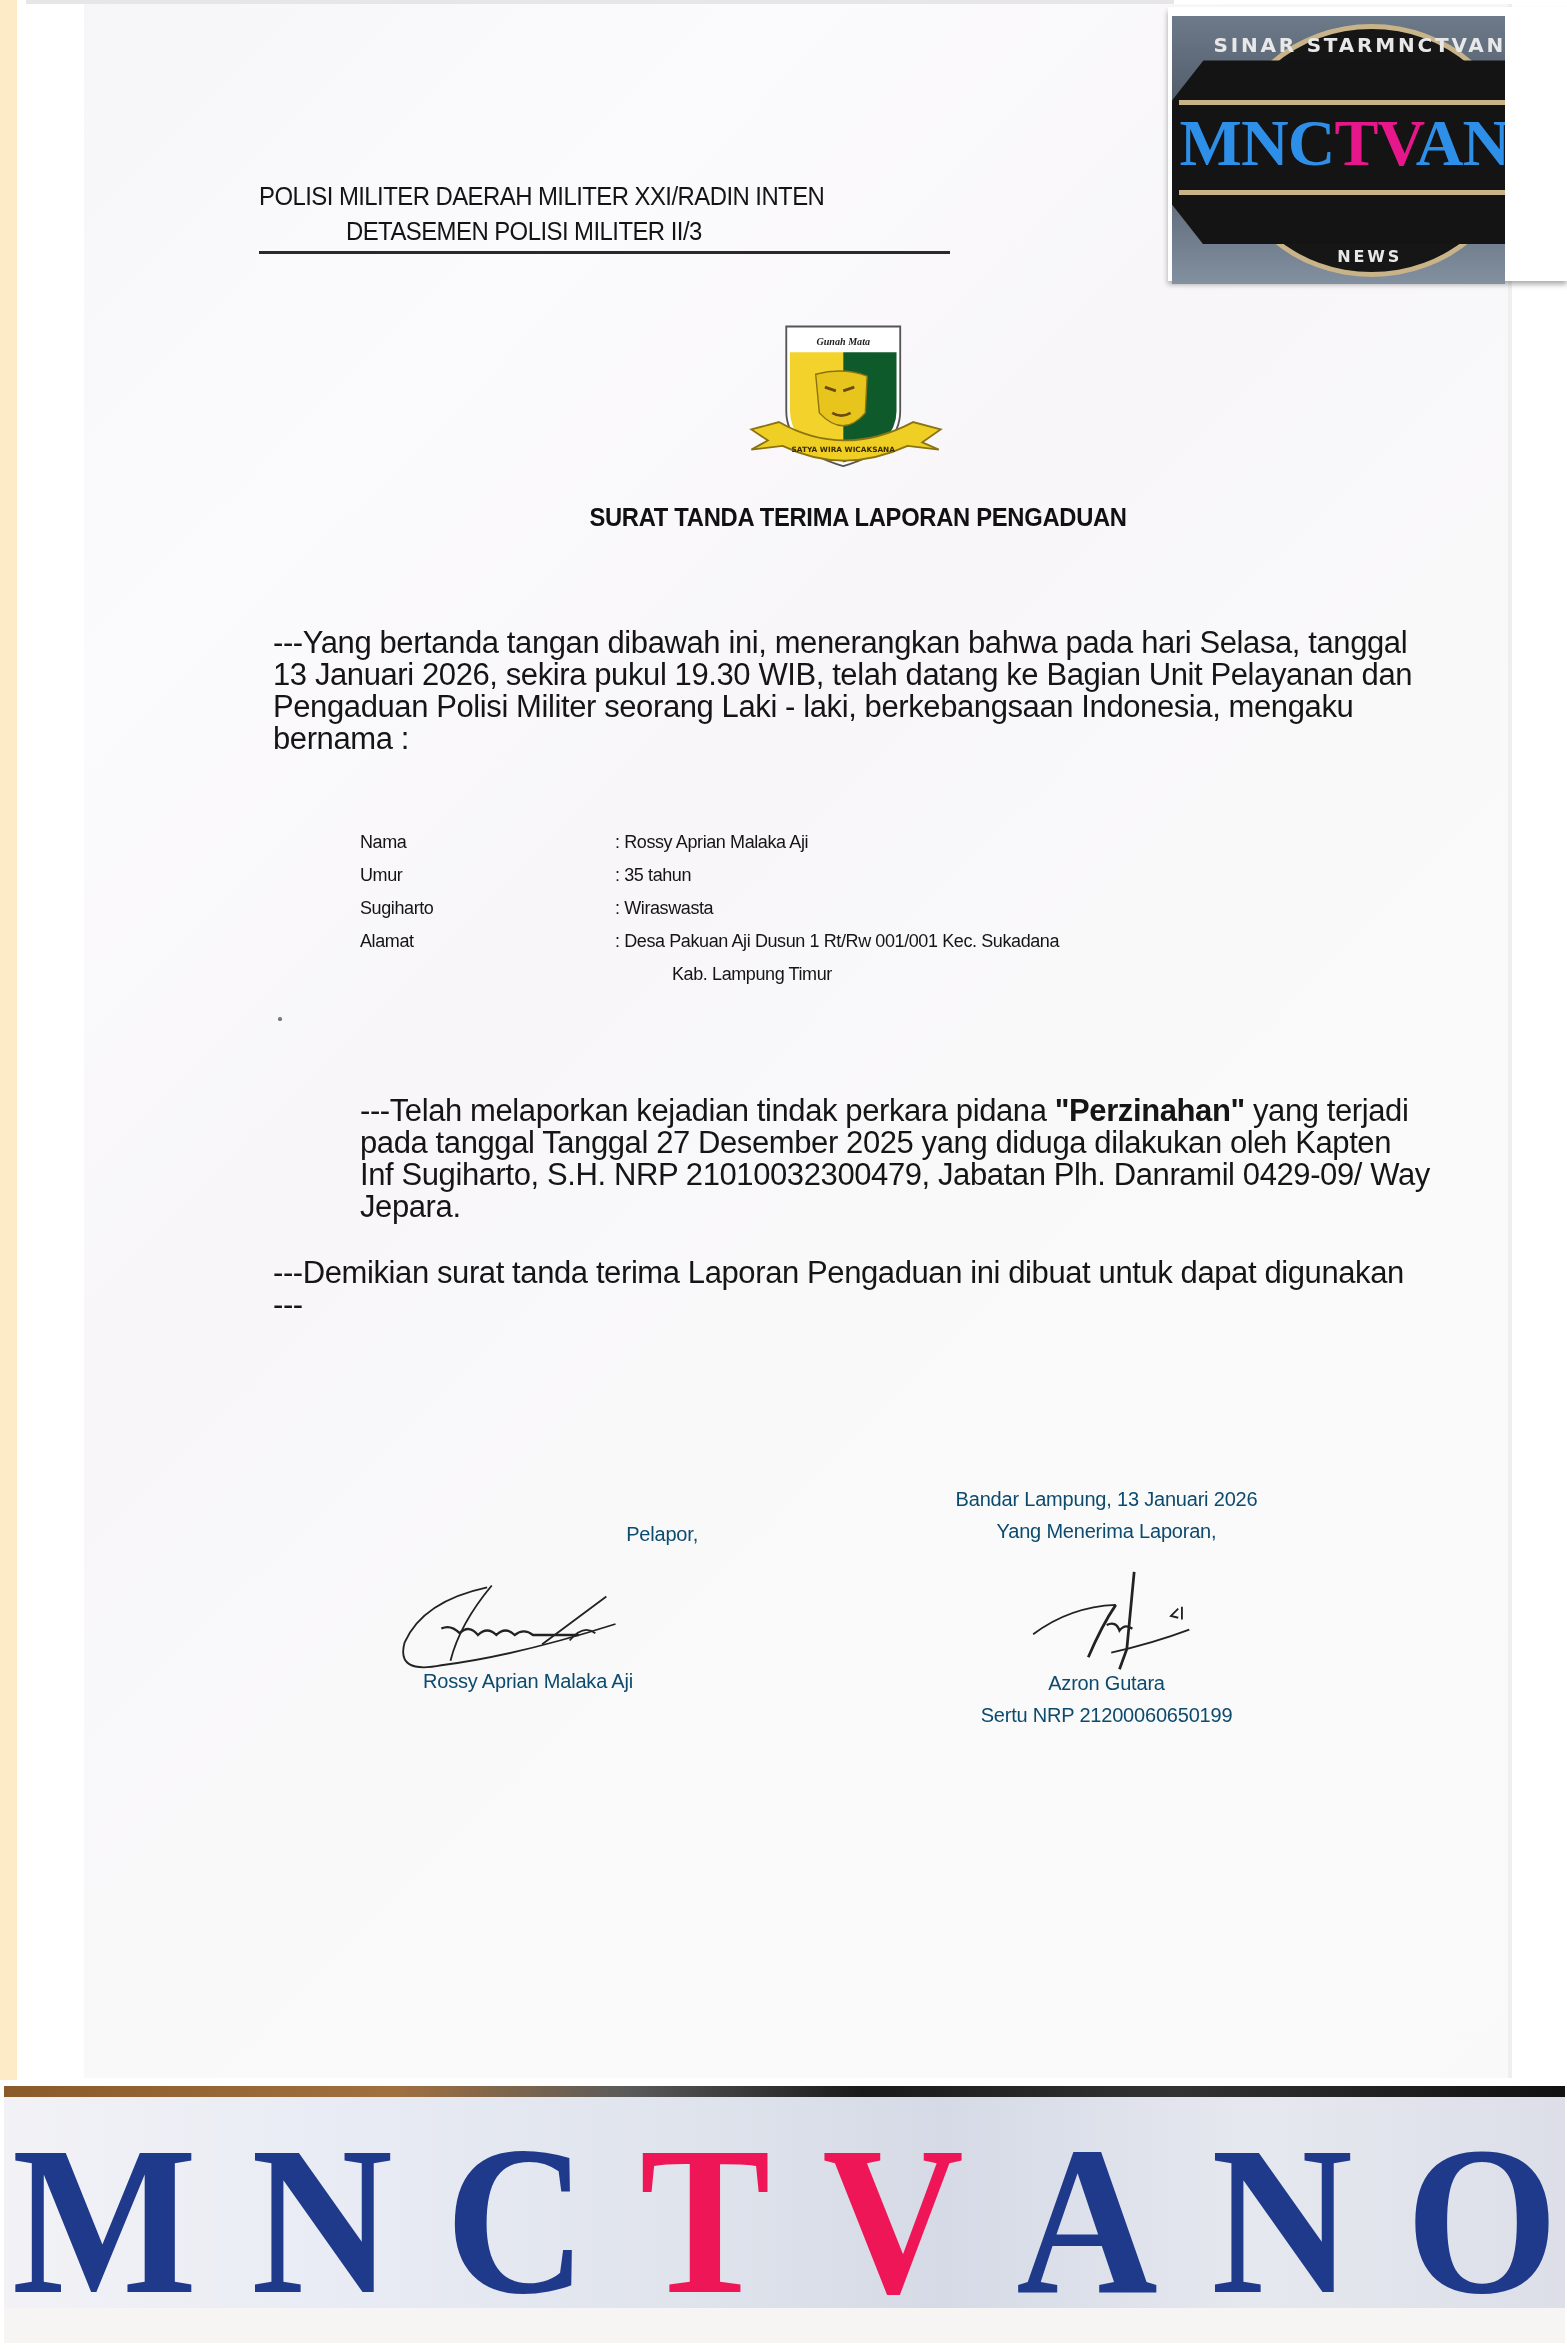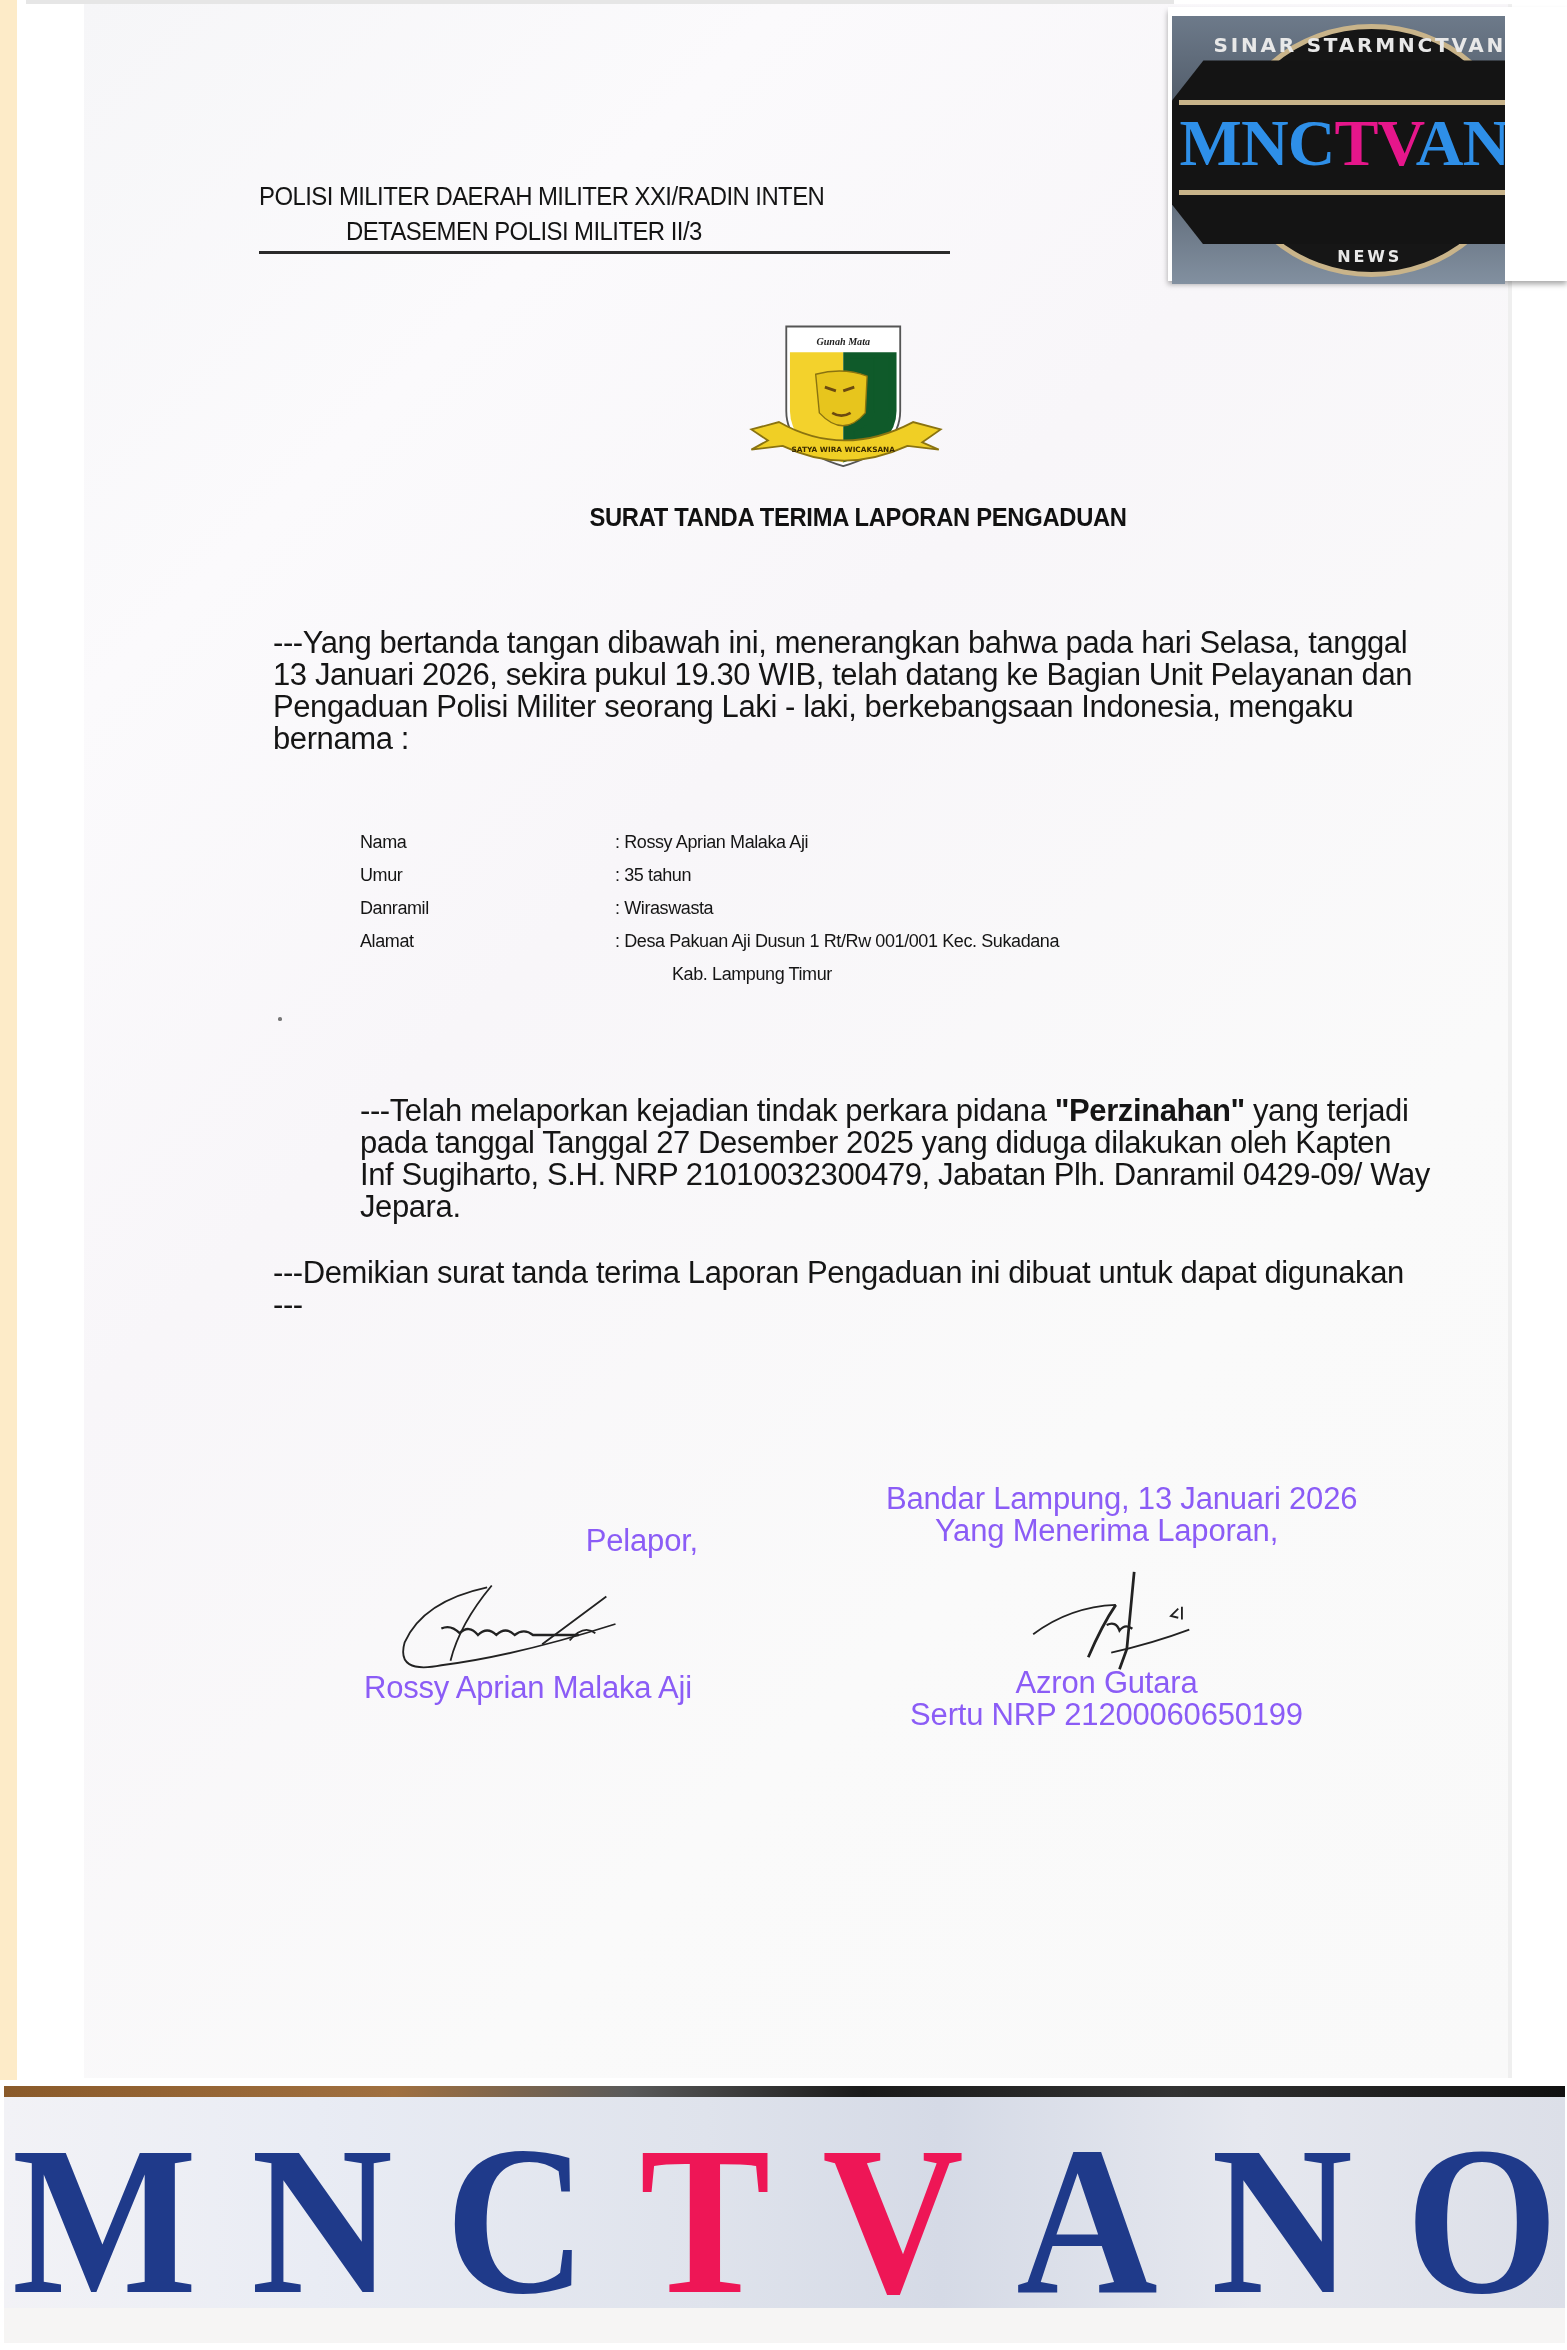--- a/index.html
+++ b/index.html
@@ -43,21 +43,21 @@
   .stray-dot { position: absolute; left: 278px; top: 1017px; width: 3.7px; height: 3.7px; background: #777; border-radius: 50%; }
 
   .p2 { left: 360px; top: 1095px; width: 976px; }
   .p2 b { font-weight: bold; }
 
   .p3 { left: 273px; top: 1257px; width: 1051px; }
   .dash-fill { display: inline-block; width: 900px; height: 1.8px; margin-left: 3.7px; vertical-align: middle;
     background: repeating-linear-gradient(90deg, #222 0 5.5px, transparent 5.5px 8.3px); }
 
   
-  .sig-block { position: absolute; font-size: 31px; color: #8b5cf6; letter-spacing: -0.2px; text-align: center; }
+  .sig-block { position: absolute; font-size: 20px; color: #0c4a6e; letter-spacing: -0.2px; text-align: center; }
   .sig-left { left: 358px; top: 1523px; width: 340px; }
   .sig-left .role { margin-left: 18.4px; text-align: right; }
   .sig-left .name { position: absolute; top: 147px; left: 0; width: 340px; white-space: nowrap; }
   .sig-left svg { position: absolute; left: 27.5px; top: 46px; }
   .sig-right { left: 886px; top: 1483px; width: 441px; }
   .sig-right .line { white-space: nowrap; line-height: 32px; }
   .sig-right .name { position: absolute; top: 184px; left: 0; width: 441px; }
   .sig-right .nrp { position: absolute; top: 216px; left: 0; width: 441px; }
   .sig-right svg { position: absolute; left: 138px; top: 87px; }
 
@@ -131,21 +131,21 @@
 <div class="ident">
   <div class="ident-row">
     <span class="ident-label">Nama</span>
     <span class="ident-value">: Rossy Aprian Malaka Aji</span>
   </div>
   <div class="ident-row">
     <span class="ident-label">Umur</span>
     <span class="ident-value">: 35 tahun</span>
   </div>
   <div class="ident-row">
-    <span class="ident-label">Danramil</span>
+    <span class="ident-label">Sugiharto</span>
     <span class="ident-value">: Wiraswasta</span>
   </div>
   <div class="ident-row">
     <span class="ident-label">Alamat</span>
     <span class="ident-value">: Desa Pakuan Aji Dusun 1 Rt/Rw 001/001 Kec. Sukadana</span>
   </div>
   <div class="ident-cont">Kab. Lampung Timur</div>
 </div>
 <div class="stray-dot"></div>
 

